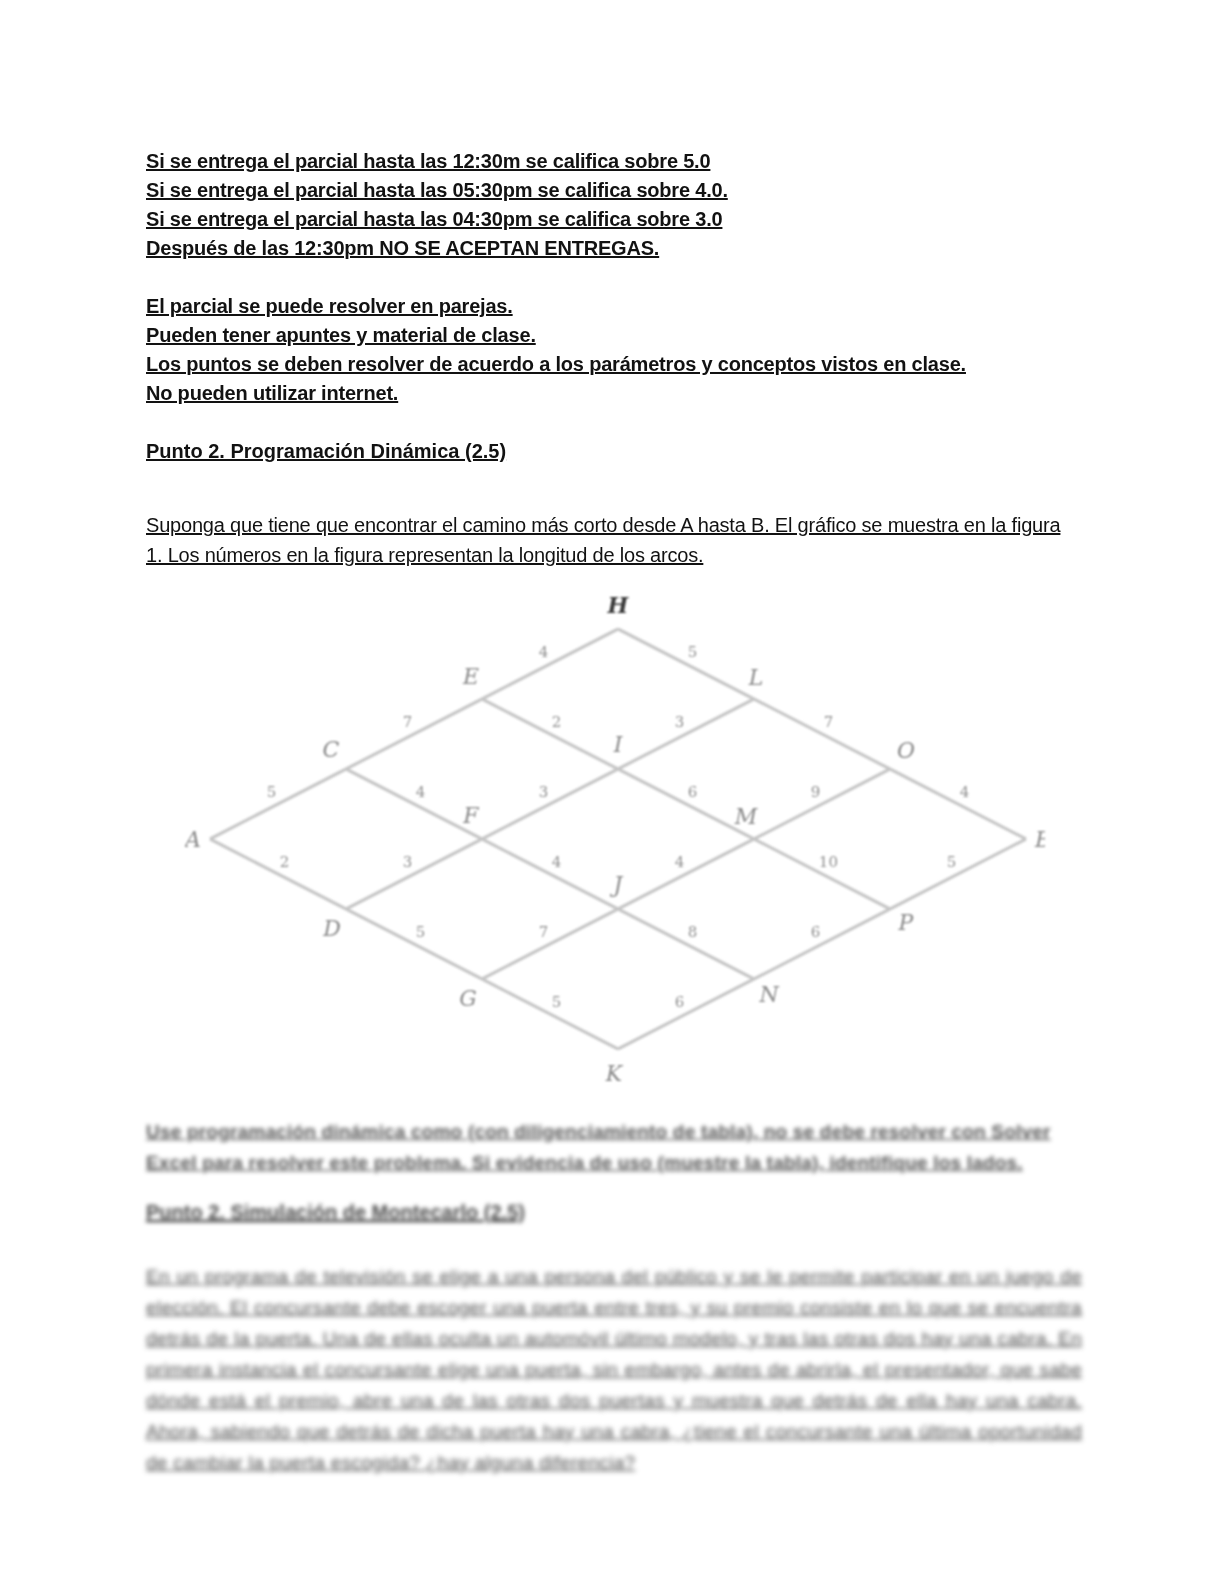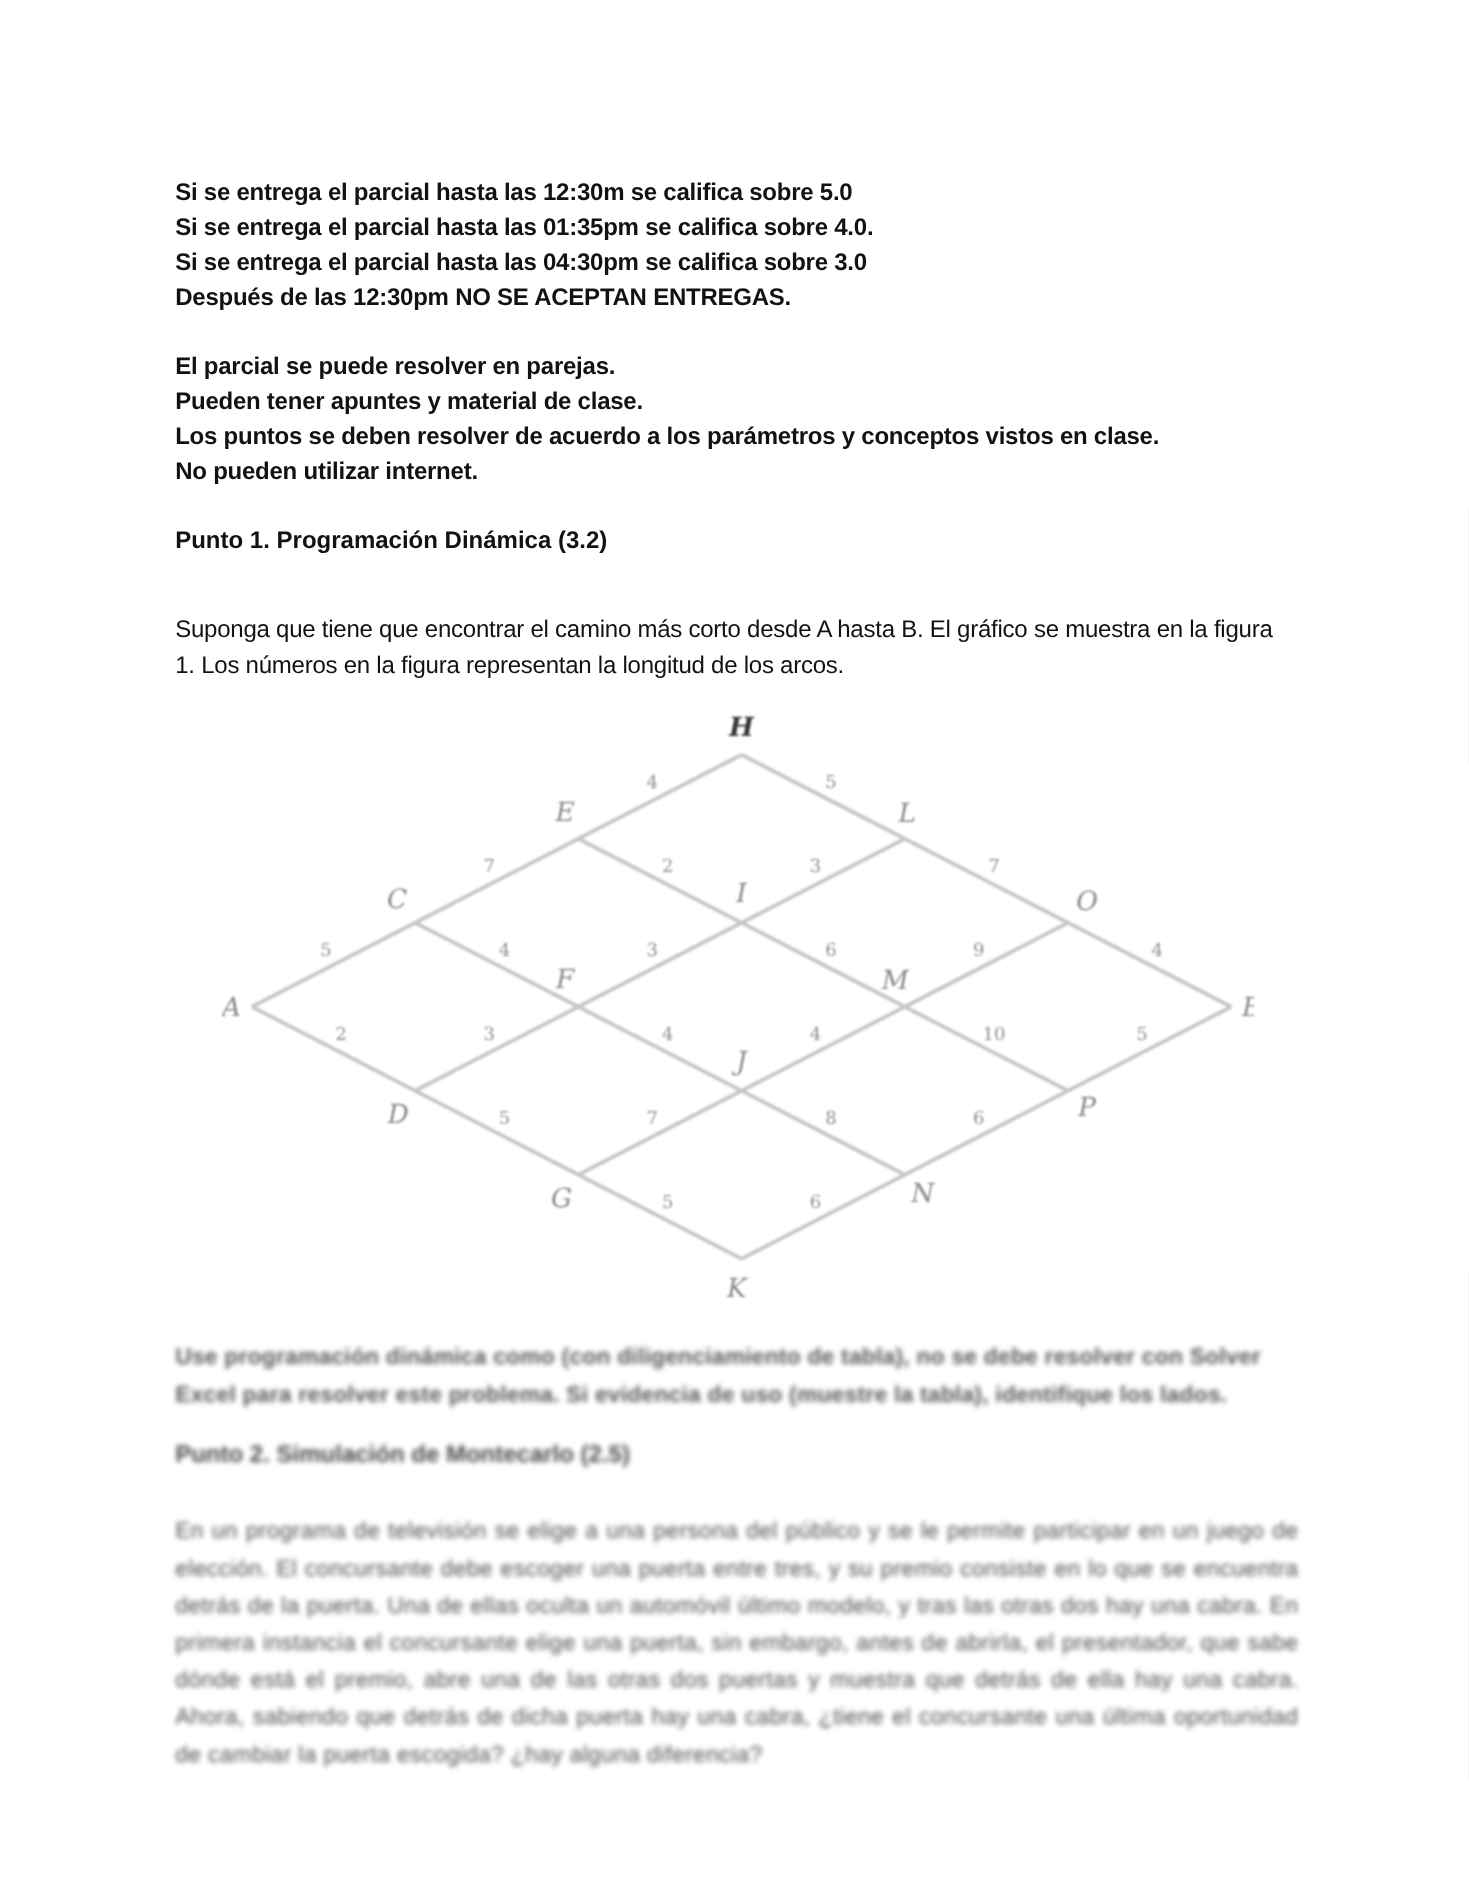--- a/index.html
+++ b/index.html
@@ -9,20 +9,21 @@
     background:#ffffff;
     margin:0 auto;
     font-family:"Liberation Sans",sans-serif;
     color:#121212;
     overflow:hidden;
   }
   .content{
     position:absolute;
     left:146px;top:147px;
     width:936px;
+    text-decoration:underline;
   }
   .line{
     font-size:20px;
     line-height:29px;
     letter-spacing:-0.2px;
     white-space:nowrap;
   }
   .b{font-weight:bold;}
   .block-gap{height:29px;}
   .heading{
@@ -85,32 +86,32 @@
     letter-spacing:0.3px;
   }
 </style>
 </head>
 <body>
 
 <div class="page">
   <div class="content">
 
     <div class="line b">Si se entrega el parcial hasta las 12:30m se califica sobre 5.0</div>
-    <div class="line b">Si se entrega el parcial hasta las 01:35pm se califica sobre 4.0.</div>
+    <div class="line b">Si se entrega el parcial hasta las 05:30pm se califica sobre 4.0.</div>
     <div class="line b">Si se entrega el parcial hasta las 04:30pm se califica sobre 3.0</div>
     <div class="line b">Después de las 12:30pm NO SE ACEPTAN ENTREGAS.</div>
 
     <div class="block-gap"></div>
 
     <div class="line b">El parcial se puede resolver en parejas.</div>
     <div class="line b">Pueden tener apuntes y material de clase.</div>
     <div class="line b">Los puntos se deben resolver de acuerdo a los parámetros y conceptos vistos en clase.</div>
     <div class="line b">No pueden utilizar internet.</div>
 
-    <div class="heading">Punto 1. Programación Dinámica (3.2)</div>
+    <div class="heading">Punto 2. Programación Dinámica (2.5)</div>
 
     <div class="para">Suponga que tiene que encontrar el camino más corto desde A hasta B. El gráfico se muestra en la figura 1. Los números en la figura representan la longitud de los arcos.</div>
 
     <div class="figure-wrap">
       <svg id="graph-svg" viewBox="0 0 860 500" width="860" height="500" xmlns="http://www.w3.org/2000/svg">
           <line x1="25" y1="245" x2="161" y2="175" class="edge"></line>
           <line x1="25" y1="245" x2="161" y2="315" class="edge"></line>
           <line x1="161" y1="175" x2="297" y2="105" class="edge"></line>
           <line x1="161" y1="175" x2="297" y2="245" class="edge"></line>
           <line x1="161" y1="315" x2="297" y2="245" class="edge"></line>

